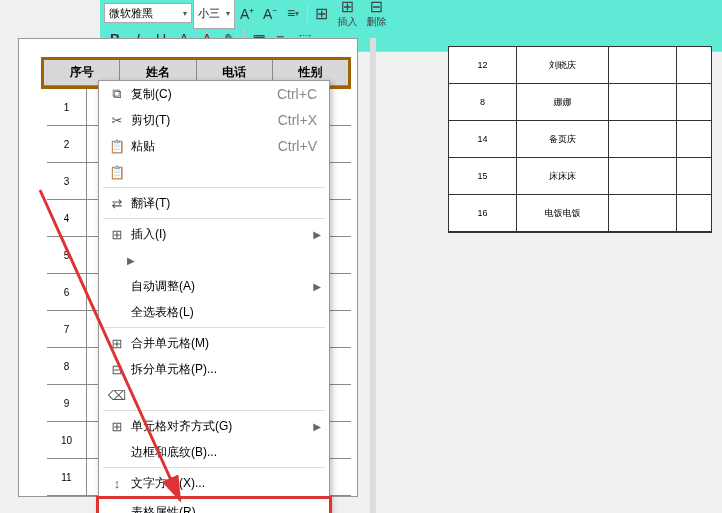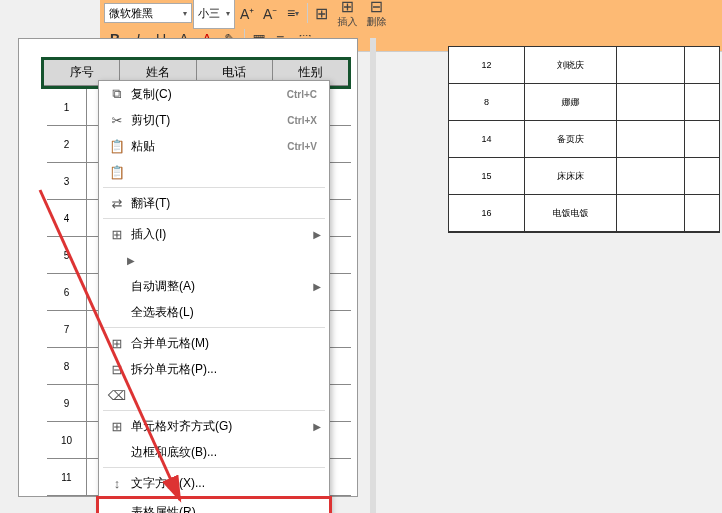--- a/index.html
+++ b/index.html
@@ -1,56 +1,56 @@
 <!DOCTYPE html>
 <html><head>
 <meta charset="utf-8">
 <style>
 * { margin:0; padding:0; box-sizing:border-box; font-family:"Microsoft YaHei","微软雅黑",sans-serif; }
 body { background:#f0f0f0; width:722px; height:513px; overflow:hidden; position:relative; }
 
-.toolbar { position:absolute; top:0; left:100px; right:0; height:52px; background:#fdba74; border-bottom:1px solid #ccc; }
+.toolbar { position:absolute; top:0; left:100px; right:0; height:52px; background:#5eead4; border-bottom:1px solid #ccc; }
 .row1 { display:flex; align-items:center; padding:2px 4px; gap:1px; height:26px; }
 .fontname { width:88px; height:20px; border:1px solid #aaa; font-size:11px; padding:0 4px; display:flex; align-items:center; justify-content:space-between; background:#fff; }
 .fontsize { width:42px; height:32px; border:1px solid #aaa; font-size:11px; padding:0 4px; display:flex; align-items:center; justify-content:space-between; background:#fff; }
 .caret { font-size:8px; color:#555; }
 .tbtn { width:22px; height:22px; display:flex; align-items:center; justify-content:center; font-size:14px; color:#333; cursor:pointer; }
 .sep { width:1px; height:20px; background:#ccc; margin:0 2px; }
 .row2 { display:flex; align-items:center; padding:0 4px; gap:1px; height:26px; }
 .grp { display:flex; flex-direction:column; align-items:center; font-size:10px; color:#444; padding:0 4px; cursor:pointer; }
 .grp-icon { font-size:16px; height:18px; }
 
 .page { position:absolute; top:38px; left:18px; width:340px; background:#fff; border:1px solid #999; }
 .move-handle { position:absolute; top:40px; left:22px; width:14px; height:14px; border:1px solid #888; display:flex; align-items:center; justify-content:center; font-size:10px; color:#555; background:#fff; }
 
-.hdr-wrap { border:3px solid #14532d; margin:18px 6px 0 22px; }
+.hdr-wrap { border:3px solid #a16207; margin:18px 6px 0 22px;font-weight:bold; }
 .hdr { display:flex; background:#d8d8d8; }
 .hdr div { flex:1; text-align:center; font-size:12px; padding:4px 0; border-right:1px solid #888; border-bottom:1px solid #888; }
 .hdr div:last-child { border-right:none; }
 
 .body-rows { margin:0 6px 0 28px; }
 .body-row { display:flex; height:37px; border-bottom:1px solid #888; }
 .body-row .num { width:40px; border-right:1px solid #888; display:flex; align-items:center; justify-content:center; font-size:10px; }
 .body-row .rest { flex:1; }
 
 .ctx { position:absolute; top:80px; left:98px; width:232px; background:#fff; border:1px solid #999; box-shadow:2px 2px 6px rgba(0,0,0,0.25); }
 .mi { display:flex; align-items:center; height:26px; padding:0 8px; font-size:12px; cursor:pointer; }
 .mi .ico { width:20px; display:flex; justify-content:center; color:#555; font-size:13px; }
 .mi .lbl { flex:1; padding-left:4px; }
-.mi .sc { color:#888; font-size:10px; padding-right:4px;font-weight:bold; }
+.mi .sc { color:#888; font-size:14px; padding-right:4px; }
 .mi .arr { color:#666; font-size:10px; }
 .msep { height:1px; background:#ddd; margin:2px 4px; }
 .hl-box { border:3px solid #d33; margin:0 -3px -3px -3px; }
 
 .page2 { position:absolute; top:38px; left:370px; width:6px; bottom:0; background:#ddd; }
 .right-tbl { position:absolute; top:46px; left:448px; border:1px solid #333; background:#fff; }
 .rt-row { display:flex; height:37px; }
 .rt-row div { border-right:1px solid #333; border-bottom:1px solid #333; display:flex; align-items:center; justify-content:center; font-size:9px; }
 .rt-row div:last-child { border-right:none; }
-.c1 { width:76px; } .c2 { width:92px; } .c3 { width:68px; } .c4 { width:34px; }
+.c1 { width:68px; } .c2 { width:92px; } .c3 { width:68px; } .c4 { width:34px; }
 
 .arrow { position:absolute; top:180px; left:30px; width:260px; height:330px; pointer-events:none; }
 </style>
 </head>
 <body>
 
 <div class="toolbar">
   <div class="row1">
     <div class="fontname">
         <span>微软雅黑</span>

